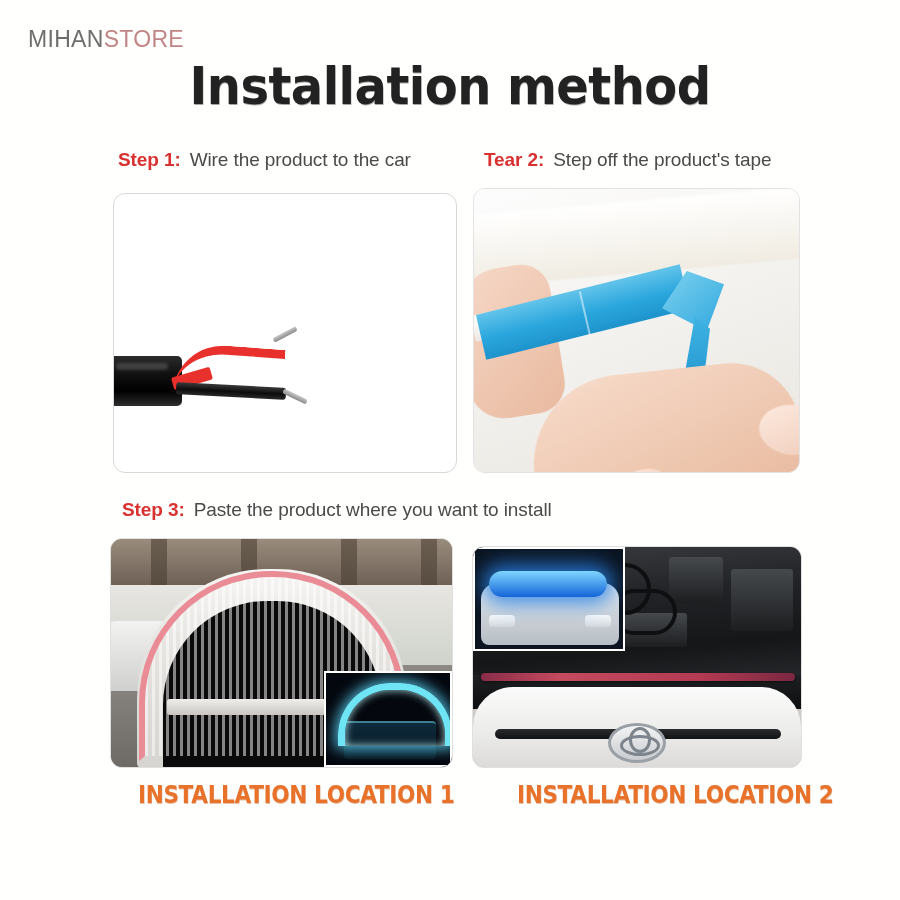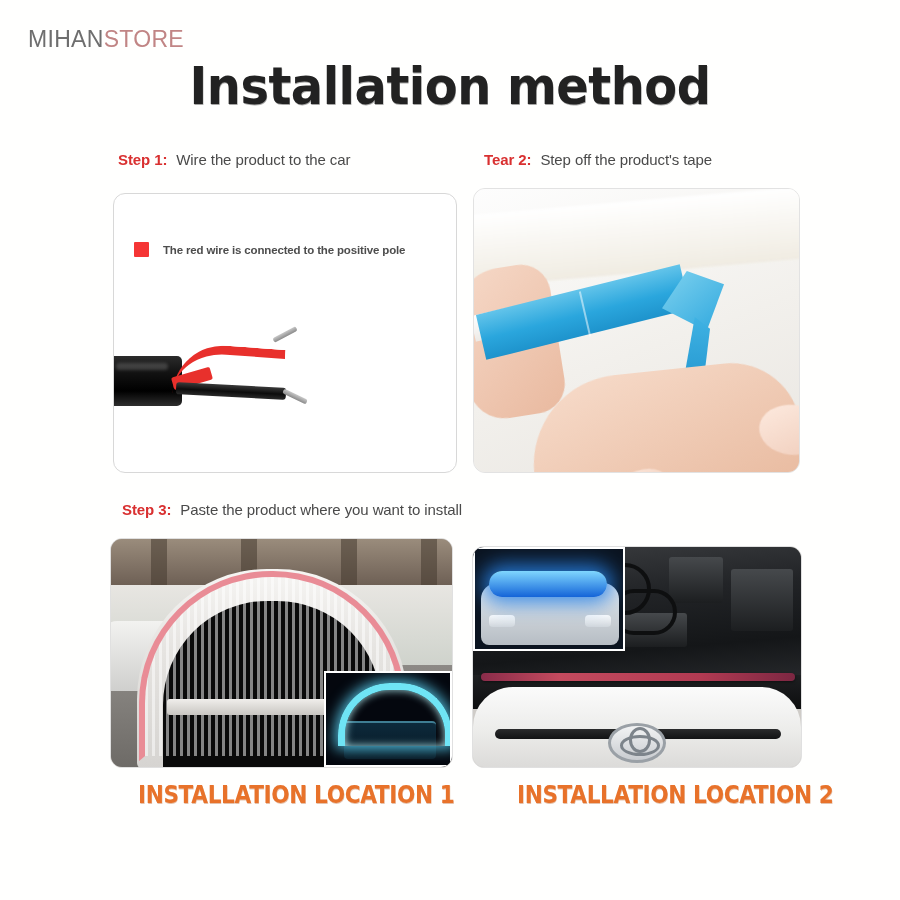--- a/index.html
+++ b/index.html
@@ -44,21 +44,21 @@
     letter-spacing: -0.5px;
     color: #222222;
     transform: scaleX(0.92);
     text-shadow: 0.5px 0.5px 0 rgba(0,0,0,0.35);
   }
 
   
   .step-head {
     position: absolute;
     white-space: nowrap;
-    font-size: 15px;
+    font-size: 19px;
     line-height: 20px;
   }
   .step-head .step-num {
     color: #d93030;
     font-weight: bold;
     letter-spacing: -0.1px;
   }
   .step-head .step-txt {
     color: #4a4a4a;
     font-weight: 500;
@@ -468,24 +468,20 @@
   <span class="step-num">Tear 2:</span><span class="step-txt">Step off the product's tape</span>
 </div>
 
 <div class="step-head" id="step3-head">
   <span class="step-num">Step 3:</span><span class="step-txt">Paste the product where you want to install</span>
 </div>
 
 <div class="panel" id="panel-wire">
 
   <div class="legend">
-    <div class="legend-row">
-      <span class="swatch red"></span>
-      <span class="legend-txt">The red wire is connected to the positive pole</span>
-    </div>
   </div>
 
   <div class="wire-art">
     <div class="cable-sheath"></div>
     <div class="wire-red-2"></div>
     <div class="wire-red"></div>
     <div class="wire-black"></div>
     <div class="wire-tip tip-red"></div>
     <div class="wire-tip tip-black"></div>
   </div>

